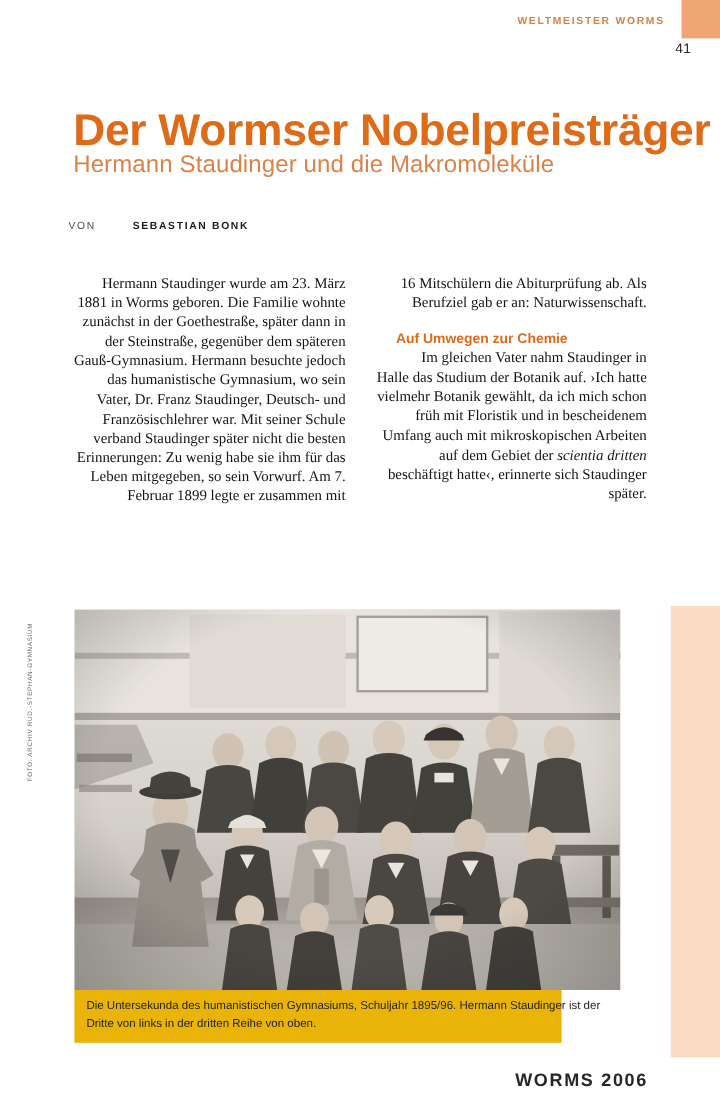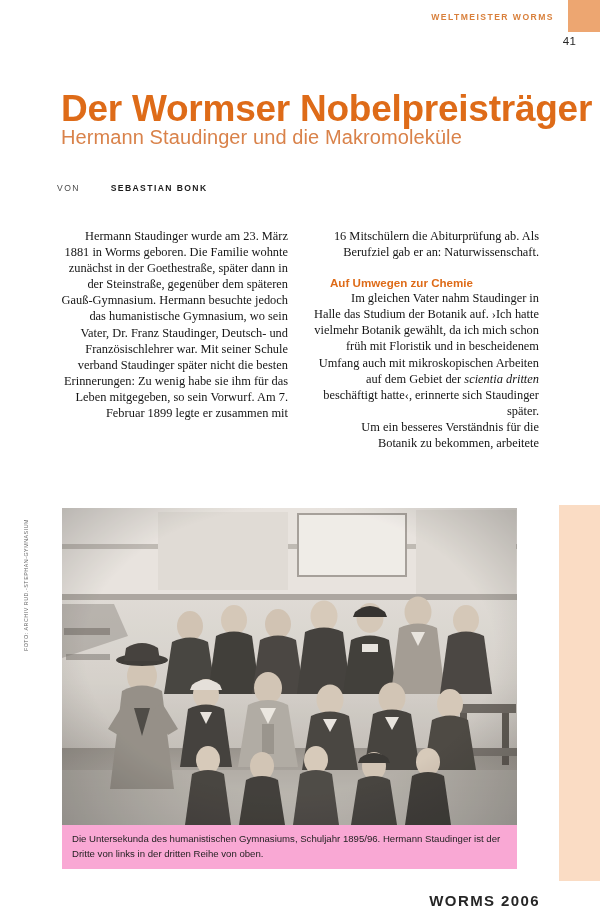--- a/index.html
+++ b/index.html
@@ -127,23 +127,23 @@
     width: 455px;
     height: 317px;
     overflow: hidden;
     background: #d8d4cf;
   }
   .photo-frame svg { display: block; }
   .caption-box {
     position: absolute;
     left: 62px;
     top: 825px;
-    width: 455px;
+    width: 406px;
     height: 44px;
-    background: #f9a8d4;
+    background: #eab308;
   }
   .caption-text {
     position: absolute;
     left: 10px;
     top: 7px;
     width: 432px;
     font-family: "Liberation Sans", sans-serif;
     font-size: 9.6px;
     line-height: 14.5px;
     color: #1f1f1f;
@@ -206,21 +206,20 @@
 
   <div class="col">
     <p class="indent">Hermann Staudinger wurde am 23. März 1881 in Worms geboren. Die Familie wohnte zunächst in der Goethestraße, später dann in der Steinstraße, gegenüber dem späteren Gauß-Gymnasium. Hermann besuchte jedoch das humanistische Gymnasium, wo sein Vater, Dr. Franz Staudinger, Deutsch- und Französischlehrer war. Mit seiner Schule verband Staudinger später nicht die besten Erinnerungen: Zu wenig habe sie ihm für das Leben mitgegeben, so sein Vorwurf. Am 7. Februar 1899 legte er zusammen mit</p>
   </div>
 
   <div class="col">
     <p>16 Mitschülern die Abiturprüfung ab. Als Berufziel gab er an: Naturwissenschaft.</p>
     <div class="spacer"></div>
     <div class="subhead">Auf Umwegen zur Chemie</div>
     <p class="indent"><span>Im gleichen Vater nahm Staudinger in Halle das Studium der Botanik auf. ›Ich hatte vielmehr Botanik gewählt, da ich mich schon früh mit Floristik und in bescheidenem Umfang auch mit mikroskopischen Arbeiten auf dem Gebiet der </span><span class="it">scientia dritten</span><span> beschäftigt hatte‹, erinnerte sich Staudinger später.</span></p>
-    <p class="indent">Um ein besseres Verständnis für die Botanik zu bekommen, arbeitete</p>
   </div>
 
 </div>
 
 <div class="side-band"></div>
 
 <div class="photo-frame">
   <svg width="455" height="317" viewBox="0 0 455 317">
     <defs>
       <linearGradient id="wallg" x1="0" y1="0" x2="0" y2="1">

